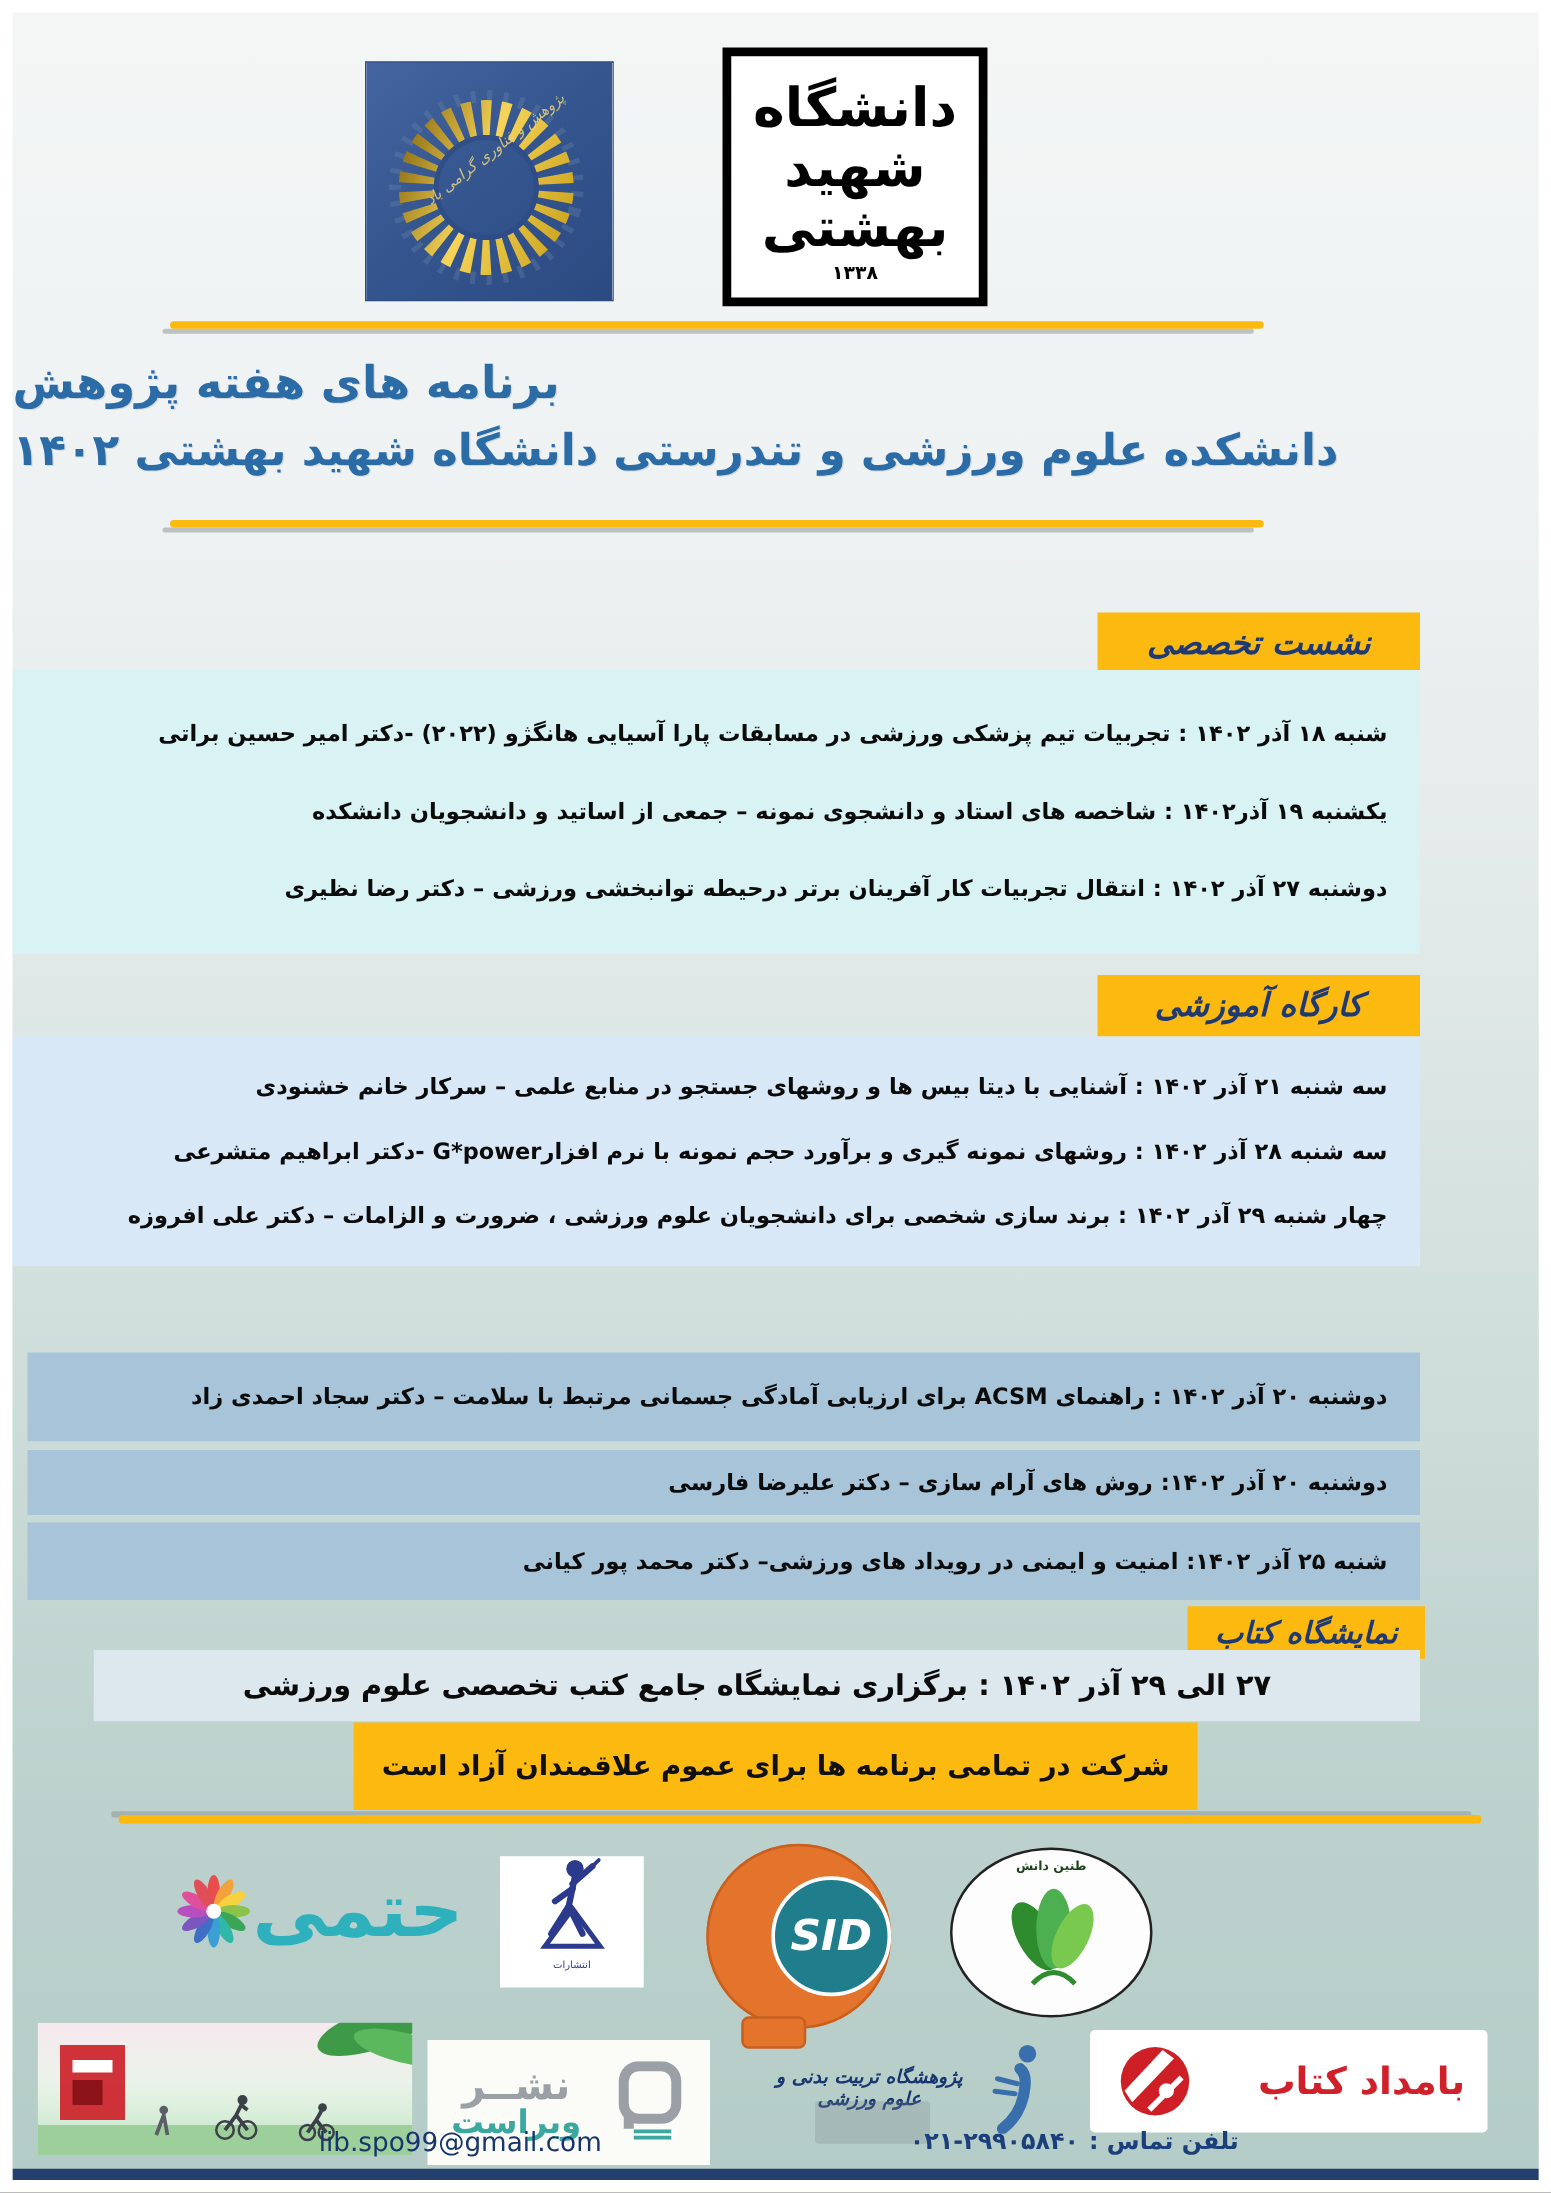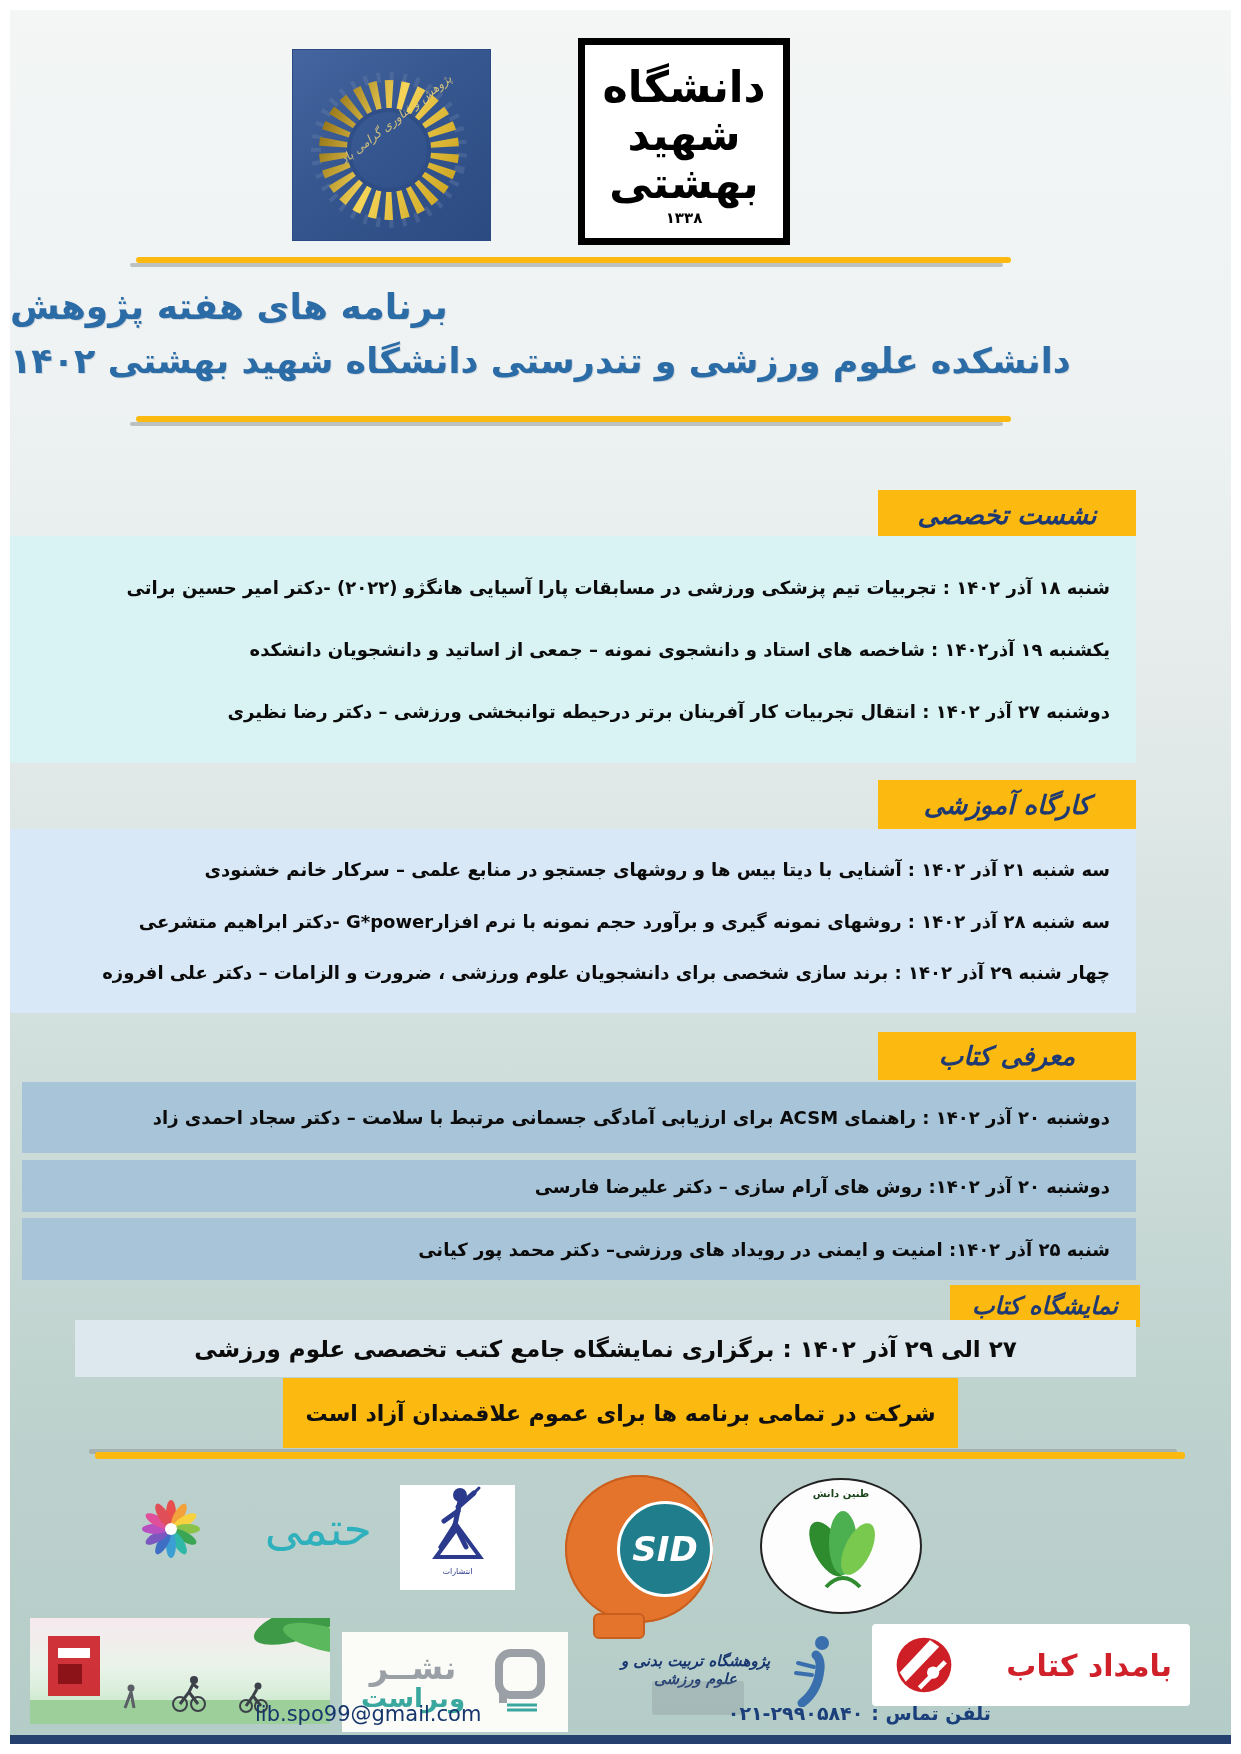--- a/index.html
+++ b/index.html
@@ -99,21 +99,21 @@
     background:#fcb90f; direction:rtl; display:flex; align-items:center;
     justify-content:center; font-weight:bold; font-size:22px; color:#101010;
   }
 
   
   .hatmi {
     position:absolute; left:130px; top:1482px; width:232px; height:74px;
     display:flex; align-items:center; direction:ltr;
   }
   .hatmi-text {
-    flex:1; text-align:right; color:#2fb0bd; font-weight:normal; font-size:46px;
+    flex:1; text-align:left; color:#2fb0bd; font-weight:bold; font-size:60px;
     direction:rtl; letter-spacing:2px; line-height:70px;
   }
   .pub-figure {
     position:absolute; left:390px; top:1475px; width:115px; height:105px;
     background:#fff; display:flex; flex-direction:column; align-items:center;
   }
   .pub-figure-caption { color:#2b3a8c; font-size:8px; margin-top:-4px; direction:rtl; }
   .sid {
     position:absolute; left:555px; top:1465px; width:148px; height:148px;
     border-radius:50%; background:#e4732c;
@@ -220,21 +220,20 @@
       <div class="event-line">دوشنبه ۲۷ آذر ۱۴۰۲ : انتقال تجربیات کار آفرینان برتر درحیطه توانبخشی ورزشی – دکتر رضا نظیری</div>
     </div>
 
     <div class="sec-h h-workshop">کارگاه آموزشی</div>
     <div class="listbox box-workshop">
       <div class="event-line">سه شنبه ۲۱ آذر ۱۴۰۲ : آشنایی با دیتا بیس ها و روشهای جستجو در منابع علمی – سرکار خانم خشنودی</div>
       <div class="event-line">سه شنبه ۲۸ آذر ۱۴۰۲ : روشهای نمونه گیری و برآورد حجم نمونه با نرم افزارG*power -دکتر ابراهیم متشرعی</div>
       <div class="event-line">چهار شنبه ۲۹ آذر ۱۴۰۲ :  برند سازی شخصی برای دانشجویان علوم ورزشی ، ضرورت و الزامات – دکتر علی افروزه</div>
     </div>
 
-    <div class="sec-h h-book">معرفی  کتاب</div>
     <div class="bookbox book-1">
       <div class="event-line">دوشنبه ۲۰ آذر ۱۴۰۲ : راهنمای ACSM  برای ارزیابی آمادگی جسمانی مرتبط با سلامت – دکتر سجاد احمدی زاد</div>
     </div>
     <div class="bookbox book-2">
       <div class="event-line">دوشنبه ۲۰ آذر ۱۴۰۲:  روش های آرام سازی – دکتر علیرضا فارسی</div>
     </div>
     <div class="bookbox book-3">
       <div class="event-line">شنبه ۲۵ آذر ۱۴۰۲:  امنیت و ایمنی در رویداد های ورزشی– دکتر محمد پور کیانی</div>
     </div>
 

